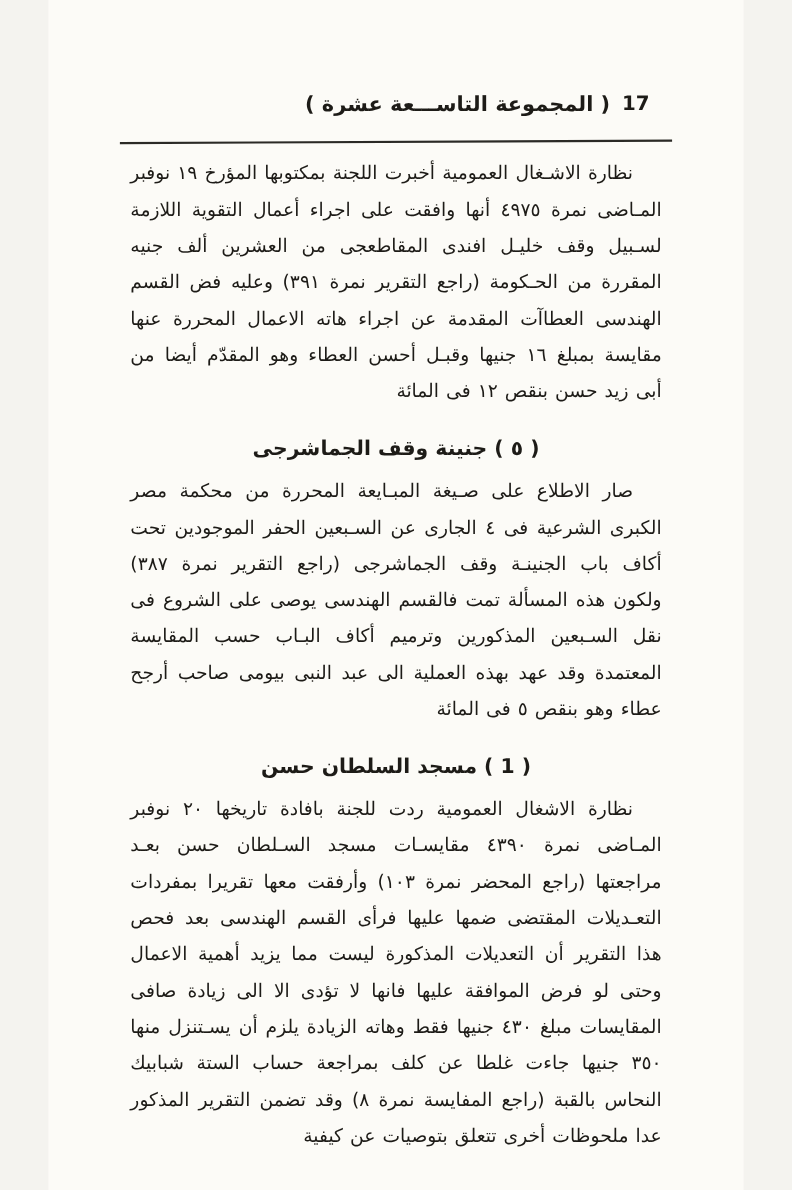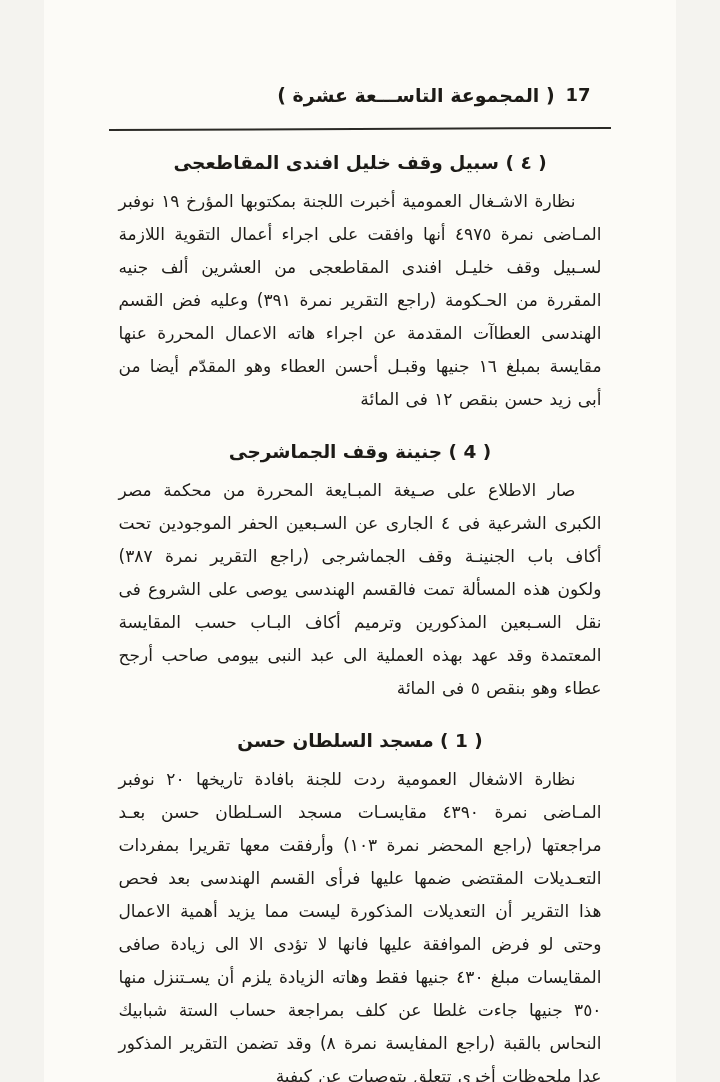--- a/index.html
+++ b/index.html
@@ -83,26 +83,25 @@
   <header class="page-header">
     <div class="header-title">( المجموعة التاســـعة عشرة )</div>
     <div class="page-number">17</div>
   </header>
 
   <hr class="header-rule">
 
   <main class="content">
 
     <section class="section-4">
-      <h2 class="sec-heading">( ٤ )  سبيل وقف خليل افندى المقاطعجى</h2>
       <p class="sec-body">نظارة الاشـغال العمومية أخبرت اللجنة بمكتوبها المؤرخ ١٩ نوفبر المـاضى نمرة ٤٩٧٥ أنها وافقت على اجراء أعمال التقوية اللازمة لسـبيل وقف خليـل افندى المقاطعجى من العشرين ألف جنيه المقررة من الحـكومة (راجع التقرير نمرة ٣٩١) وعليه فض القسم الهندسى العطاآت المقدمة عن اجراء هاته الاعمال المحررة عنها مقايسة بمبلغ ١٦ جنيها وقبـل أحسن العطاء وهو المقدّم أيضا من أبى زيد حسن بنقص ١٢ فى المائة</p>
     </section>
 
     <section class="section-5">
-      <h2 class="sec-heading">( 4 )  جنينة وقف الجماشرجى</h2>
+      <h2 class="sec-heading">( ٥ )  جنينة وقف الجماشرجى</h2>
       <p class="sec-body">صار الاطلاع على صـيغة المبـايعة المحررة من محكمة مصر الكبرى الشرعية فى ٤ الجارى عن السـبعين الحفر الموجودين تحت أكاف باب الجنينـة وقف الجماشرجى (راجع التقرير نمرة ٣٨٧) ولكون هذه المسألة تمت فالقسم الهندسى يوصى على الشروع فى نقل السـبعين المذكورين وترميم أكاف البـاب حسب المقايسة المعتمدة وقد عهد بهذه العملية الى عبد النبى بيومى صاحب أرجح عطاء وهو بنقص ٥ فى المائة</p>
     </section>
 
     <section class="section-6">
       <h2 class="sec-heading">( 1 )  مسجد السلطان حسن</h2>
       <p class="sec-body">نظارة الاشغال العمومية ردت للجنة بافادة تاريخها ٢٠ نوفبر المـاضى نمرة ٤٣٩٠ مقايسـات مسجد السـلطان حسن بعـد مراجعتها (راجع المحضر نمرة ١٠٣) وأرفقت معها تقريرا بمفردات التعـديلات المقتضى ضمها عليها فرأى القسم الهندسى بعد فحص هذا التقرير أن التعديلات المذكورة ليست مما يزيد أهمية الاعمال وحتى لو فرض الموافقة عليها فانها لا تؤدى الا الى زيادة صافى المقايسات مبلغ ٤٣٠ جنيها فقط وهاته الزيادة يلزم أن يسـتنزل منها ٣٥٠ جنيها جاءت غلطا عن كلف بمراجعة حساب الستة شبابيك النحاس بالقبة (راجع المفايسة نمرة ٨) وقد تضمن التقرير المذكور عدا ملحوظات أخرى تتعلق بتوصيات عن كيفية</p>
     </section>
 
   </main>
 

